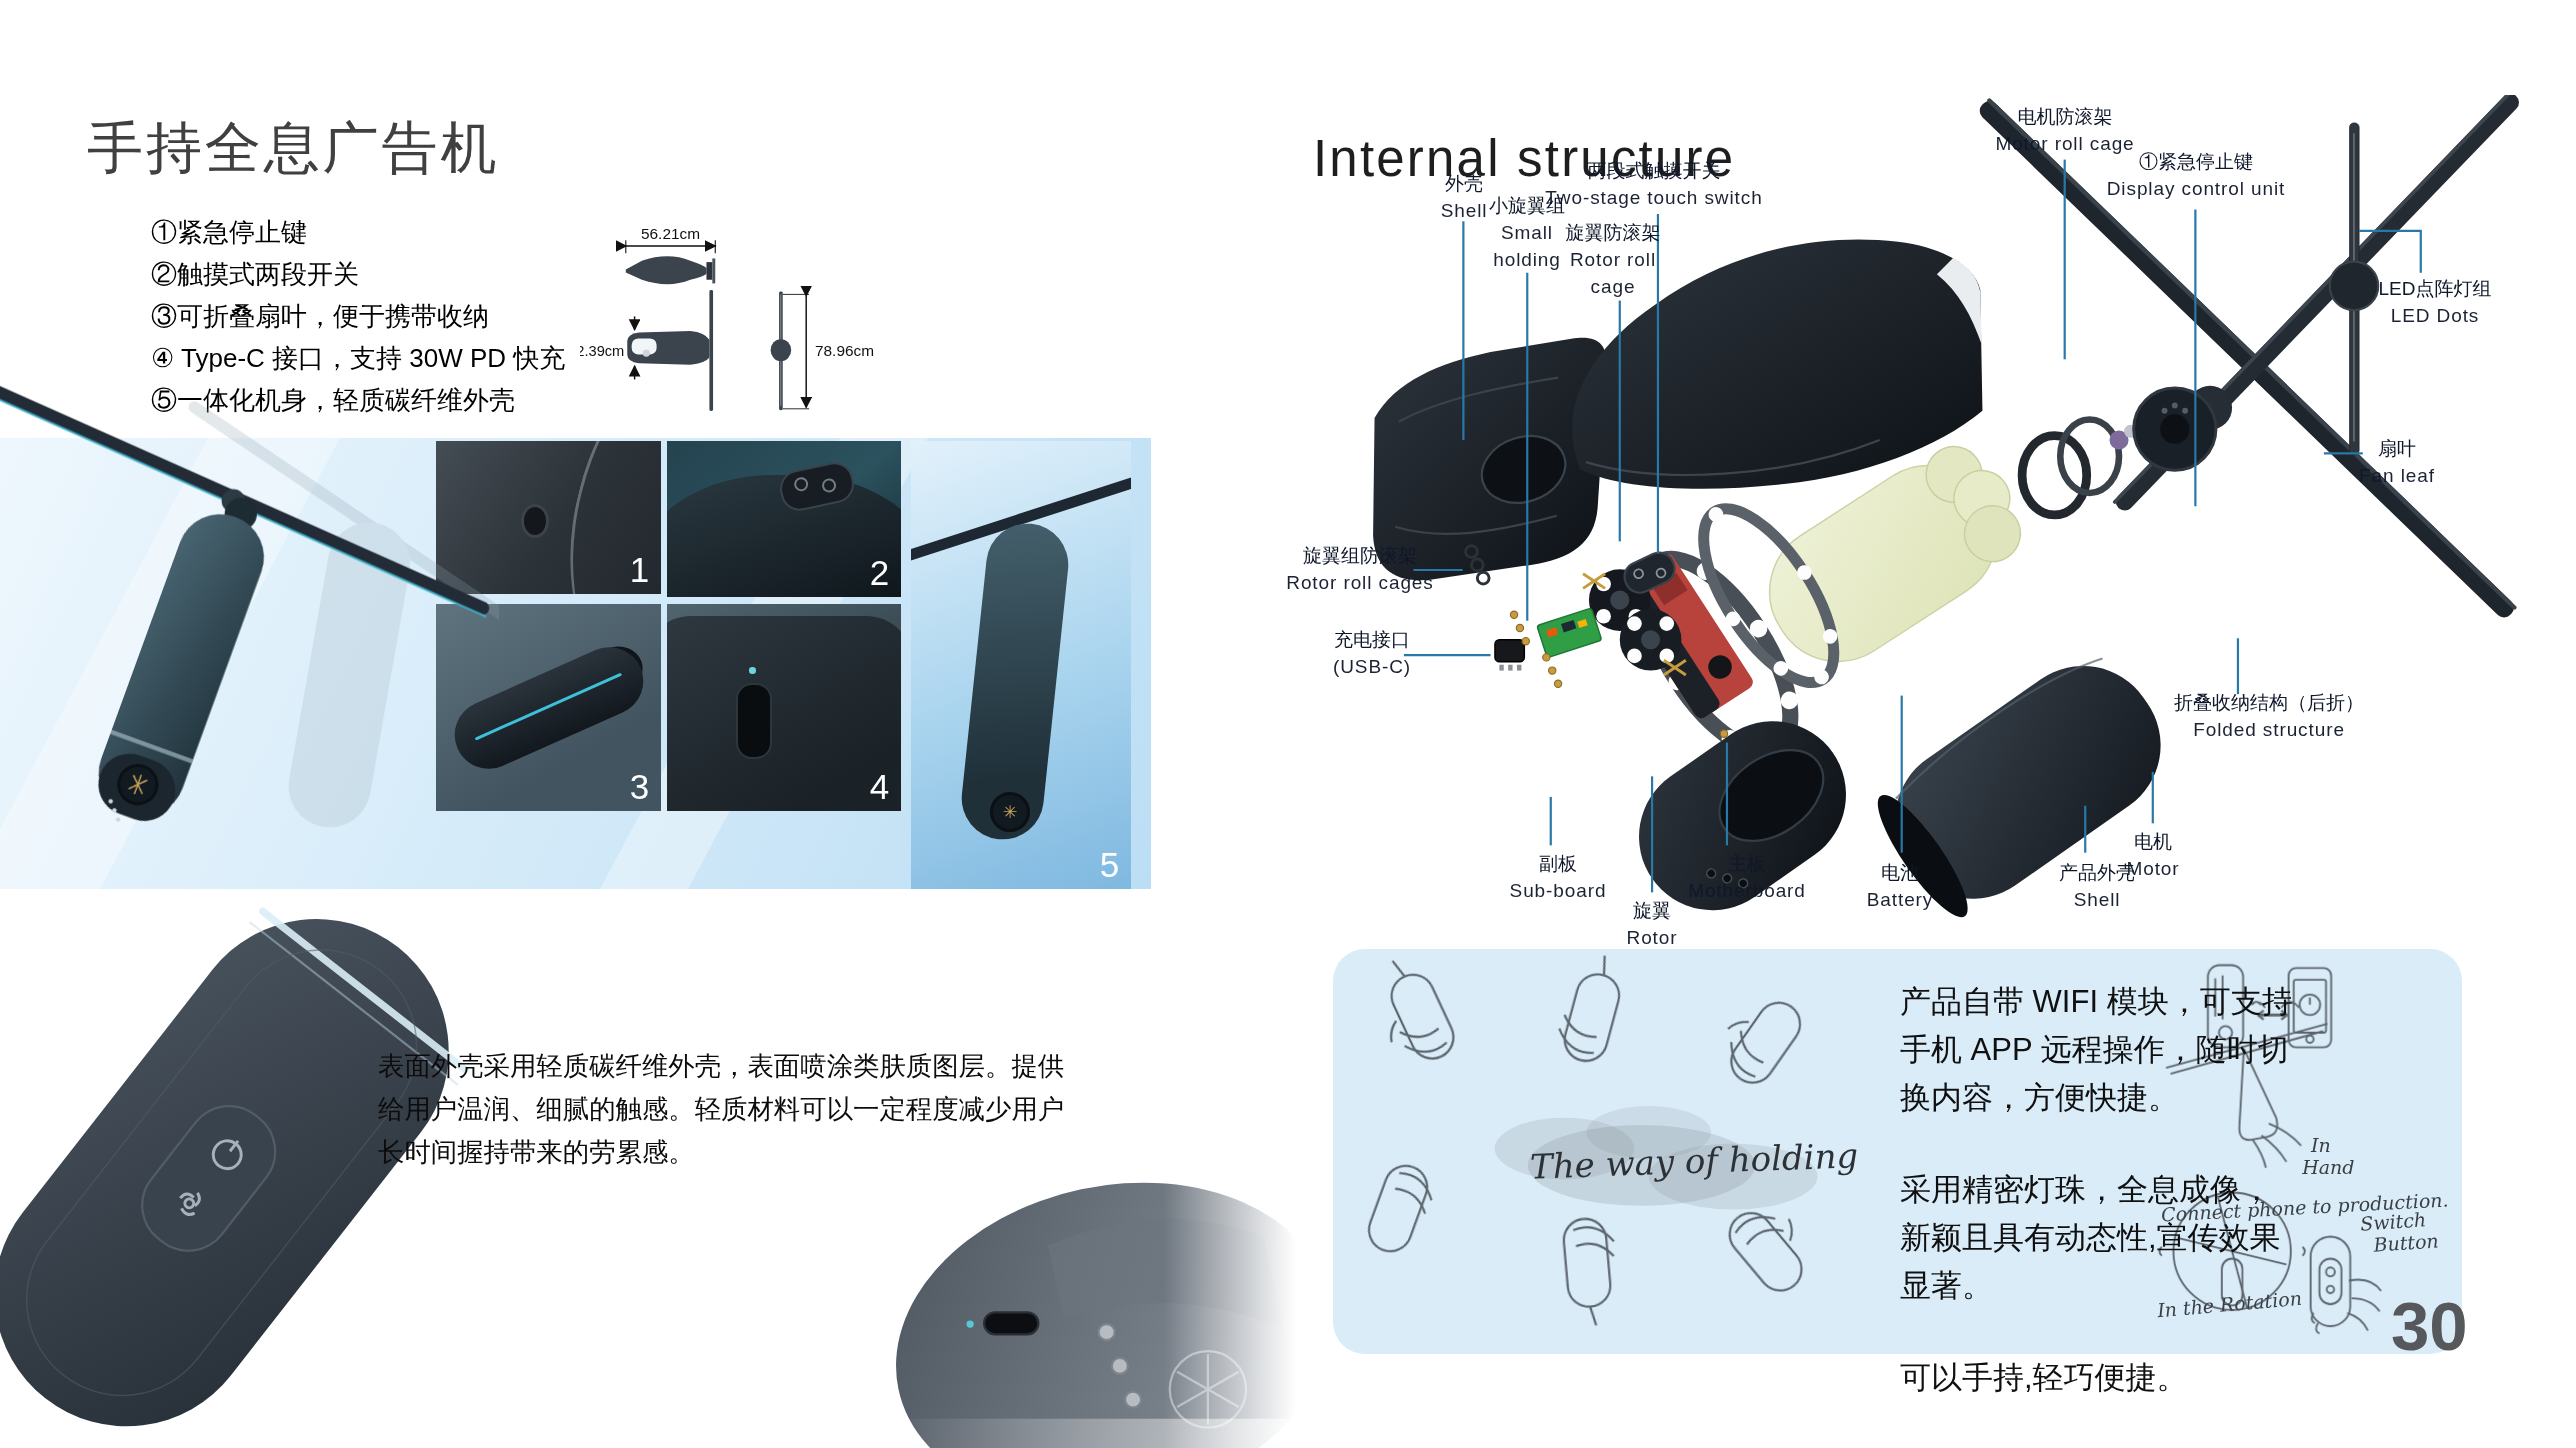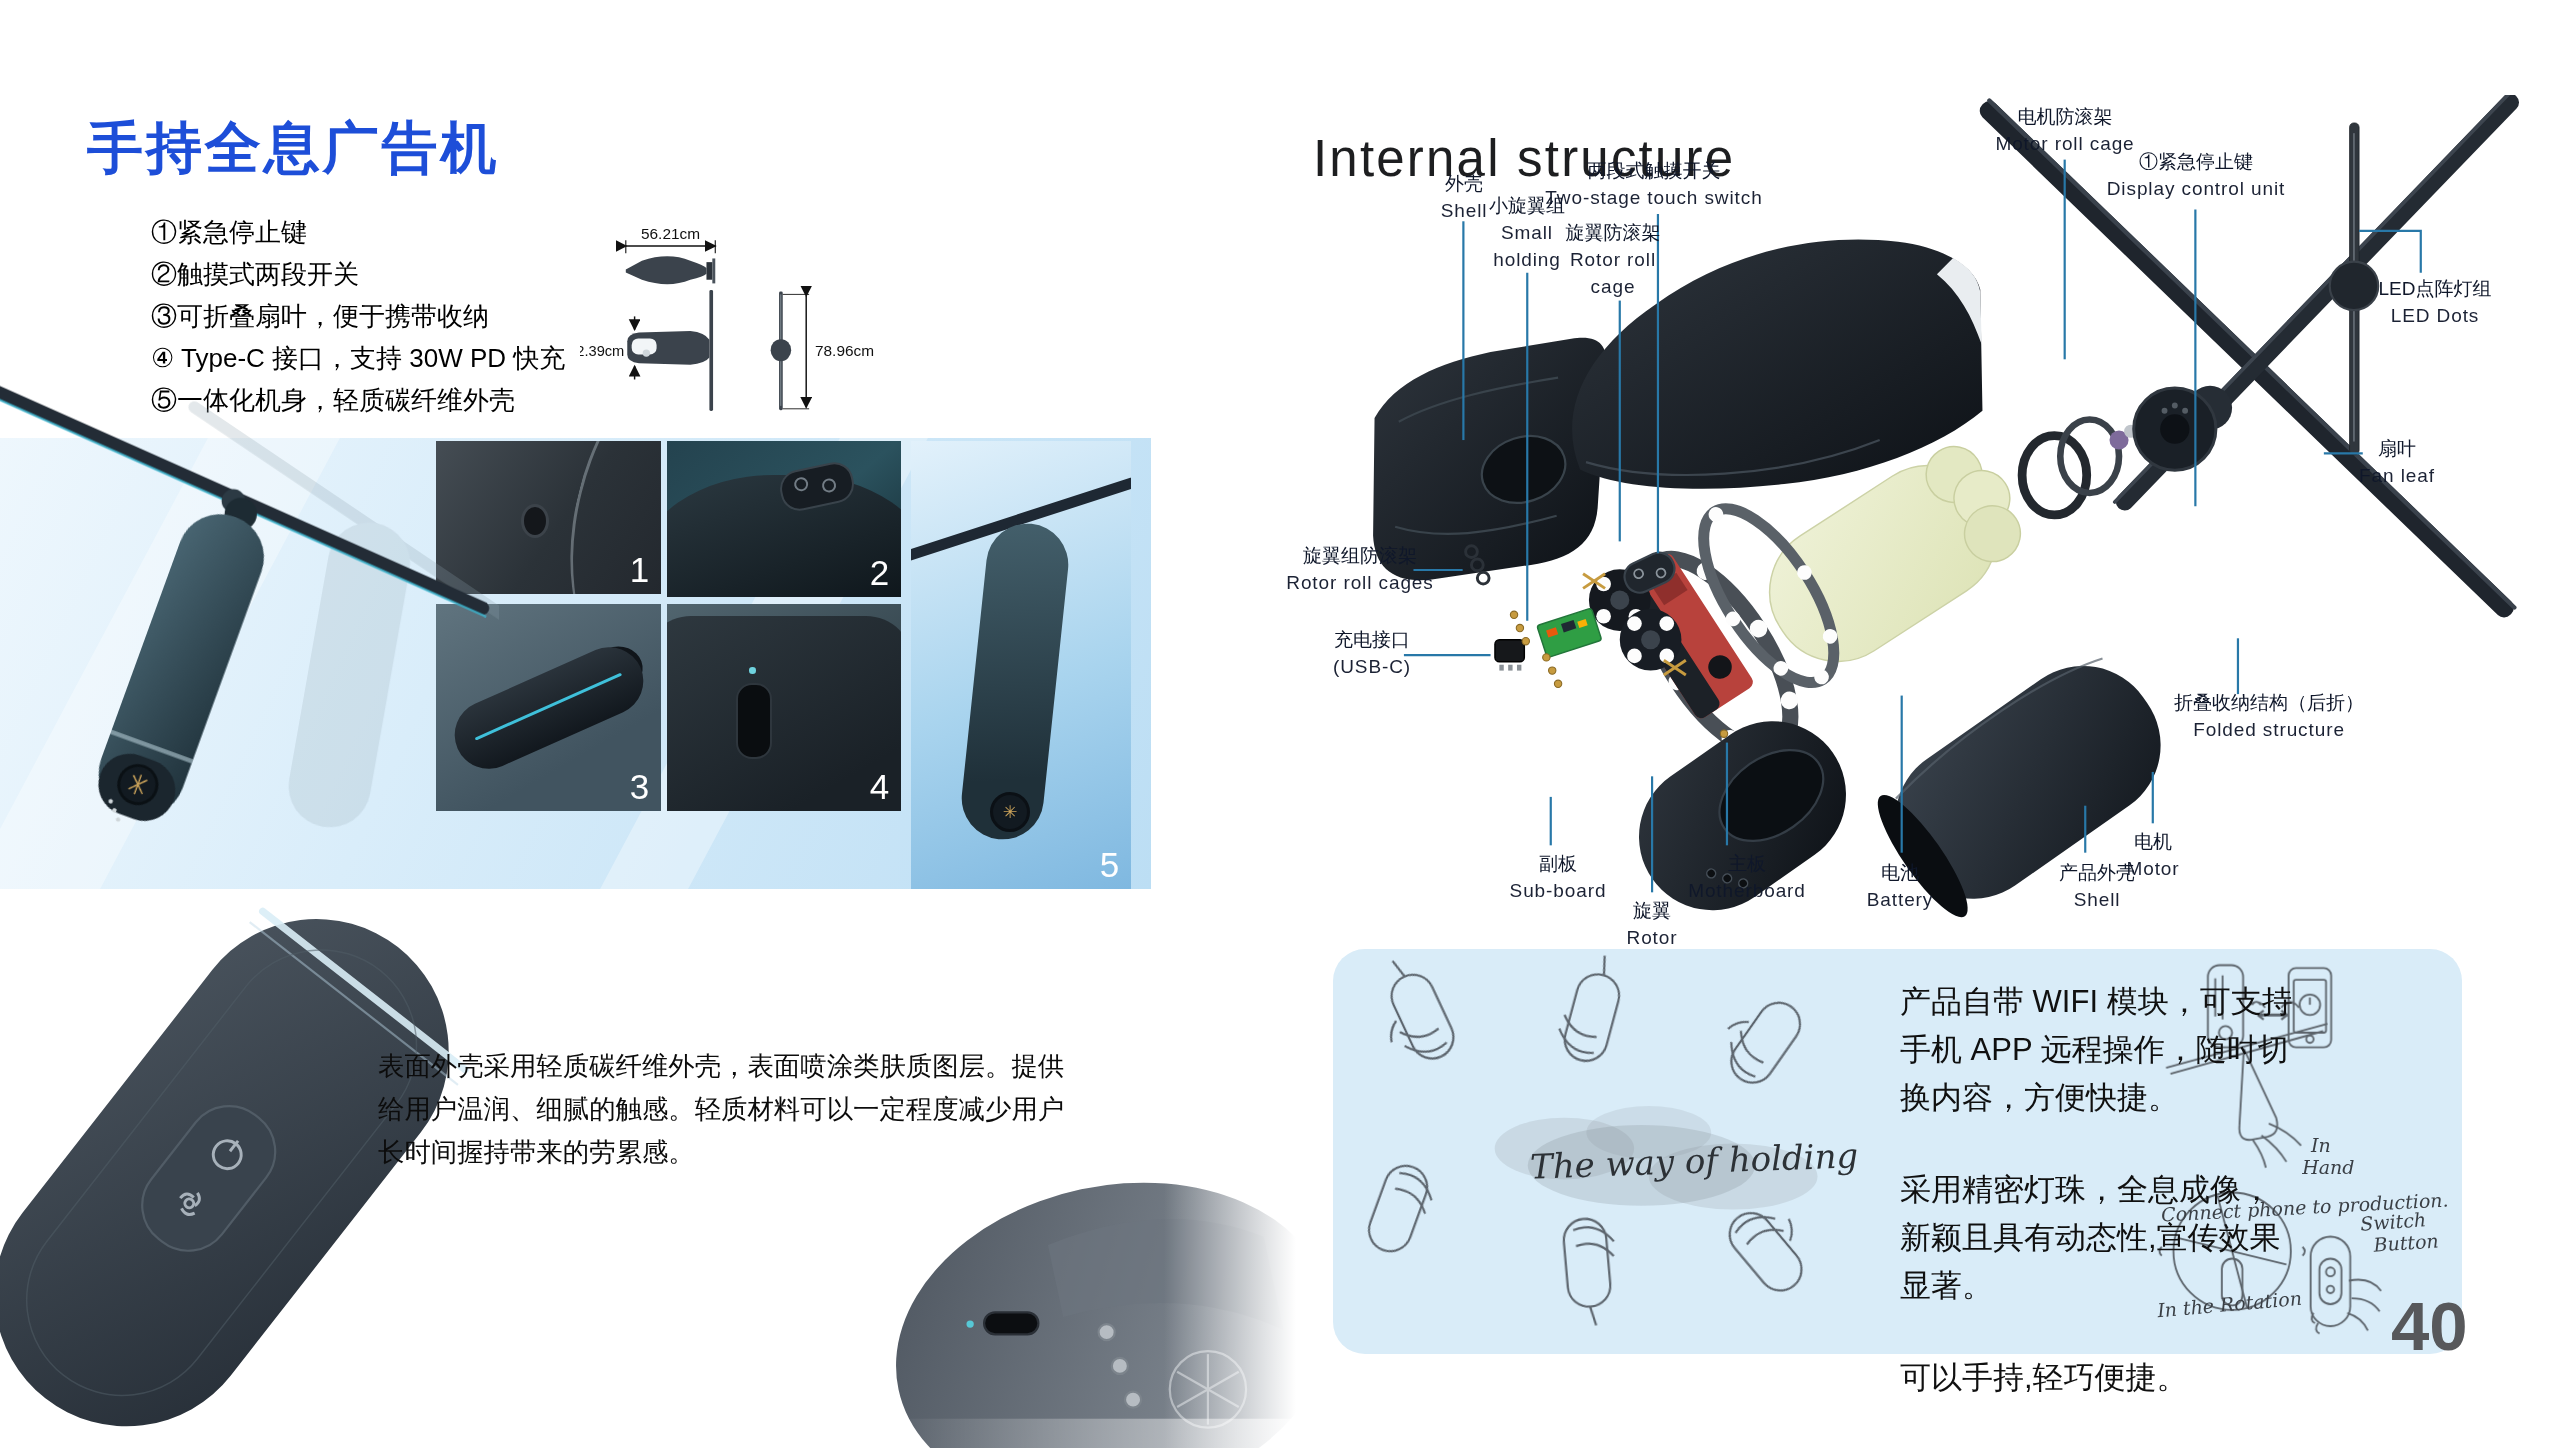--- a/index.html
+++ b/index.html
@@ -1,22 +1,22 @@
 <!DOCTYPE html>
 <html style="font-size:11.7px"><head>
 <meta charset="utf-8">
 <style>
   html,body{margin:0;padding:0;background:#ffffff;}
   .page{position:relative;width:2576px;height:1449px;background:#fff;overflow:hidden;
         font-family:"Liberation Sans",sans-serif;color:#111;}
   .abs{position:absolute;}
 
   
-  .main-title{position:absolute;left:87px;top:73px;font-size:56px;font-weight:bold;
-              color:#1d4ed8;letter-spacing:2.9px;}
+  .main-title{position:absolute;left:87px;top:73px;font-size:56px;font-weight:normal;
+              color:#404040;letter-spacing:2.9px;}
   .feature-list{position:absolute;left:151px;top:211px;list-style:none;margin:0;padding:0;
                 font-size:26px;line-height:42px;font-weight:500;color:#000;}
   .left-paragraph{position:absolute;left:378px;top:1019px;width:709px;font-size:26.4px;
                   line-height:43px;font-weight:500;color:#0c0c0c;}
 
   
   .photo-strip{position:absolute;left:0;top:438px;width:1151px;height:451px;
                background:linear-gradient(115deg,#eef7fd 0%,#d9edfa 40%,#bcdef4 100%);}
   .photo-strip .streak{position:absolute;background:rgba(255,255,255,.35);transform:skewX(-28deg);}
   .tile{position:absolute;overflow:hidden;}
@@ -625,16 +625,16 @@
       <div>In</div>
         <div style="margin-left:-8.8px">Hand</div>
     </div>
     <div class="hand-note note-sm" style="left:1028px;top:261px;transform:rotate(-4deg);">
       <div>Switch</div>
         <div style="margin-left:11.7px">Button</div>
     </div>
     <div class="hand-note note-sm" style="left:824px;top:344px;transform:rotate(-5deg);">In the Rotation</div>
   </div>
 
-  <div class="page-number">40</div>
+  <div class="page-number">30</div>
 
 </div>
 
 
 </body></html>

